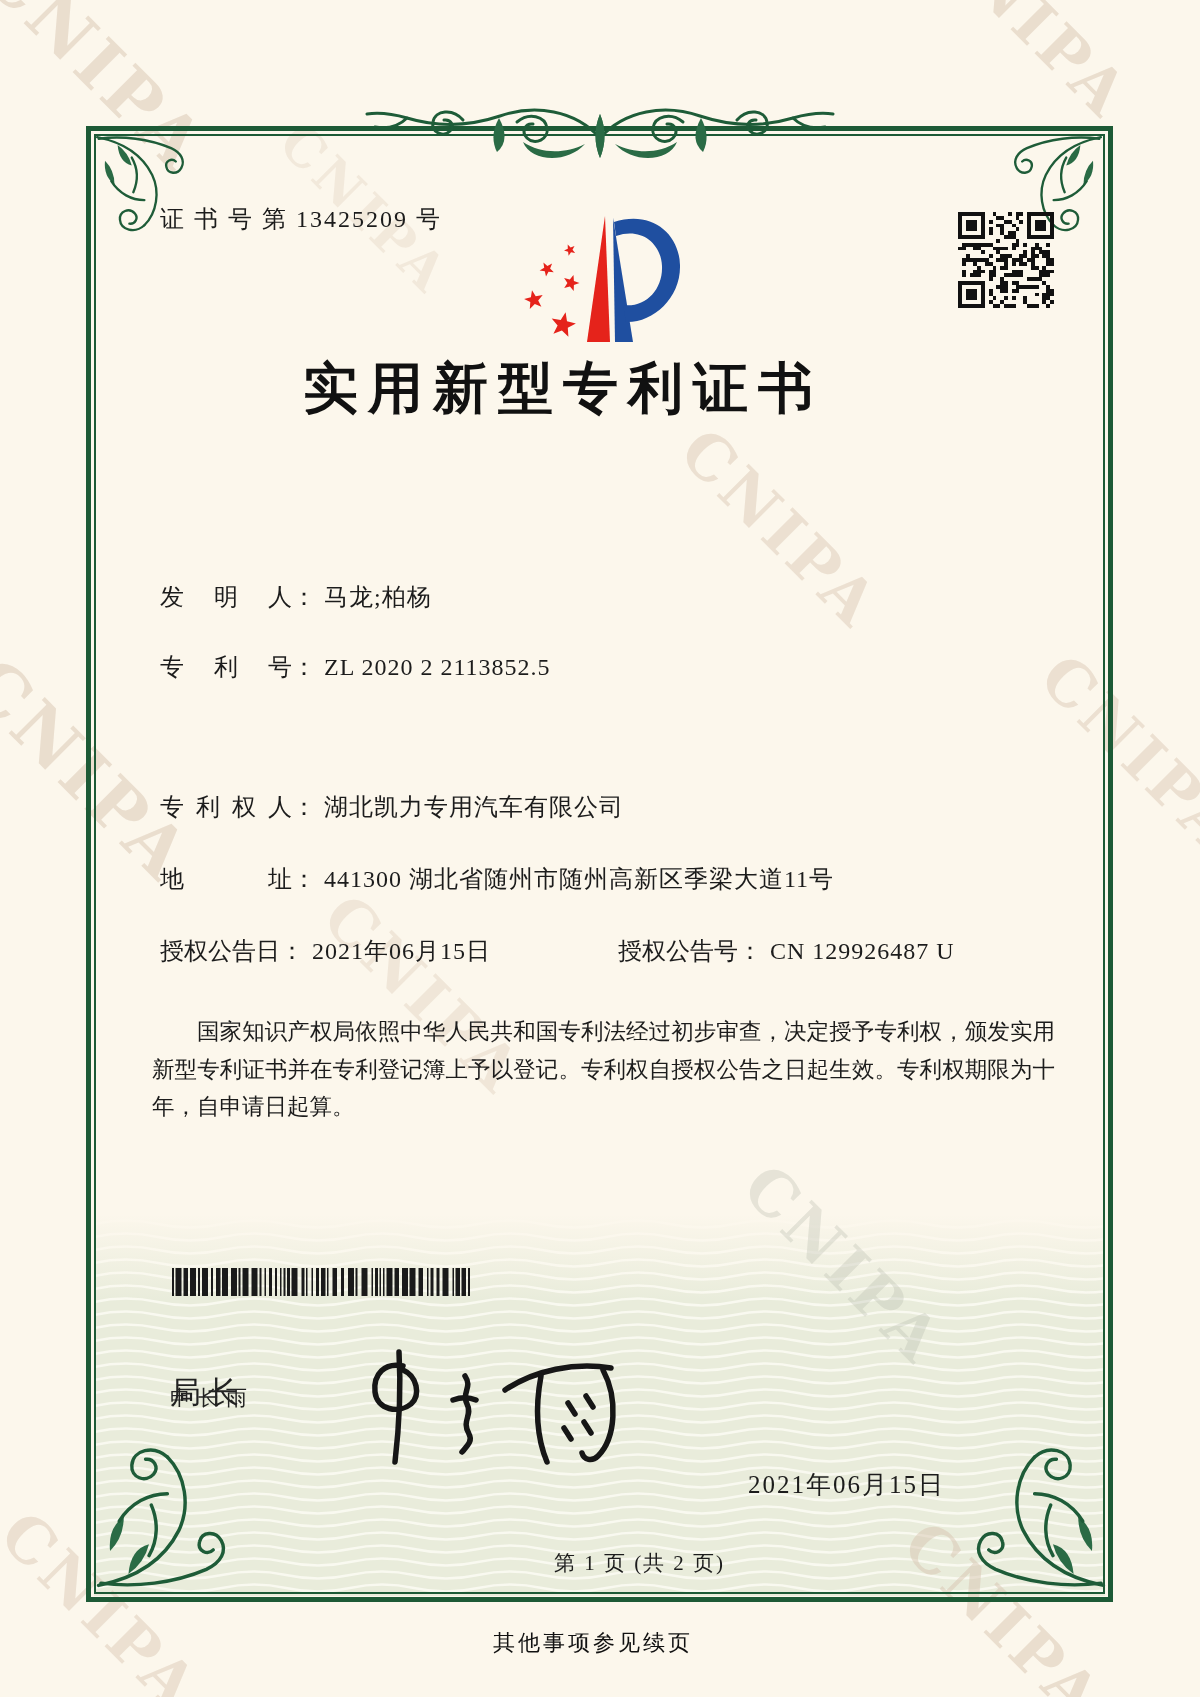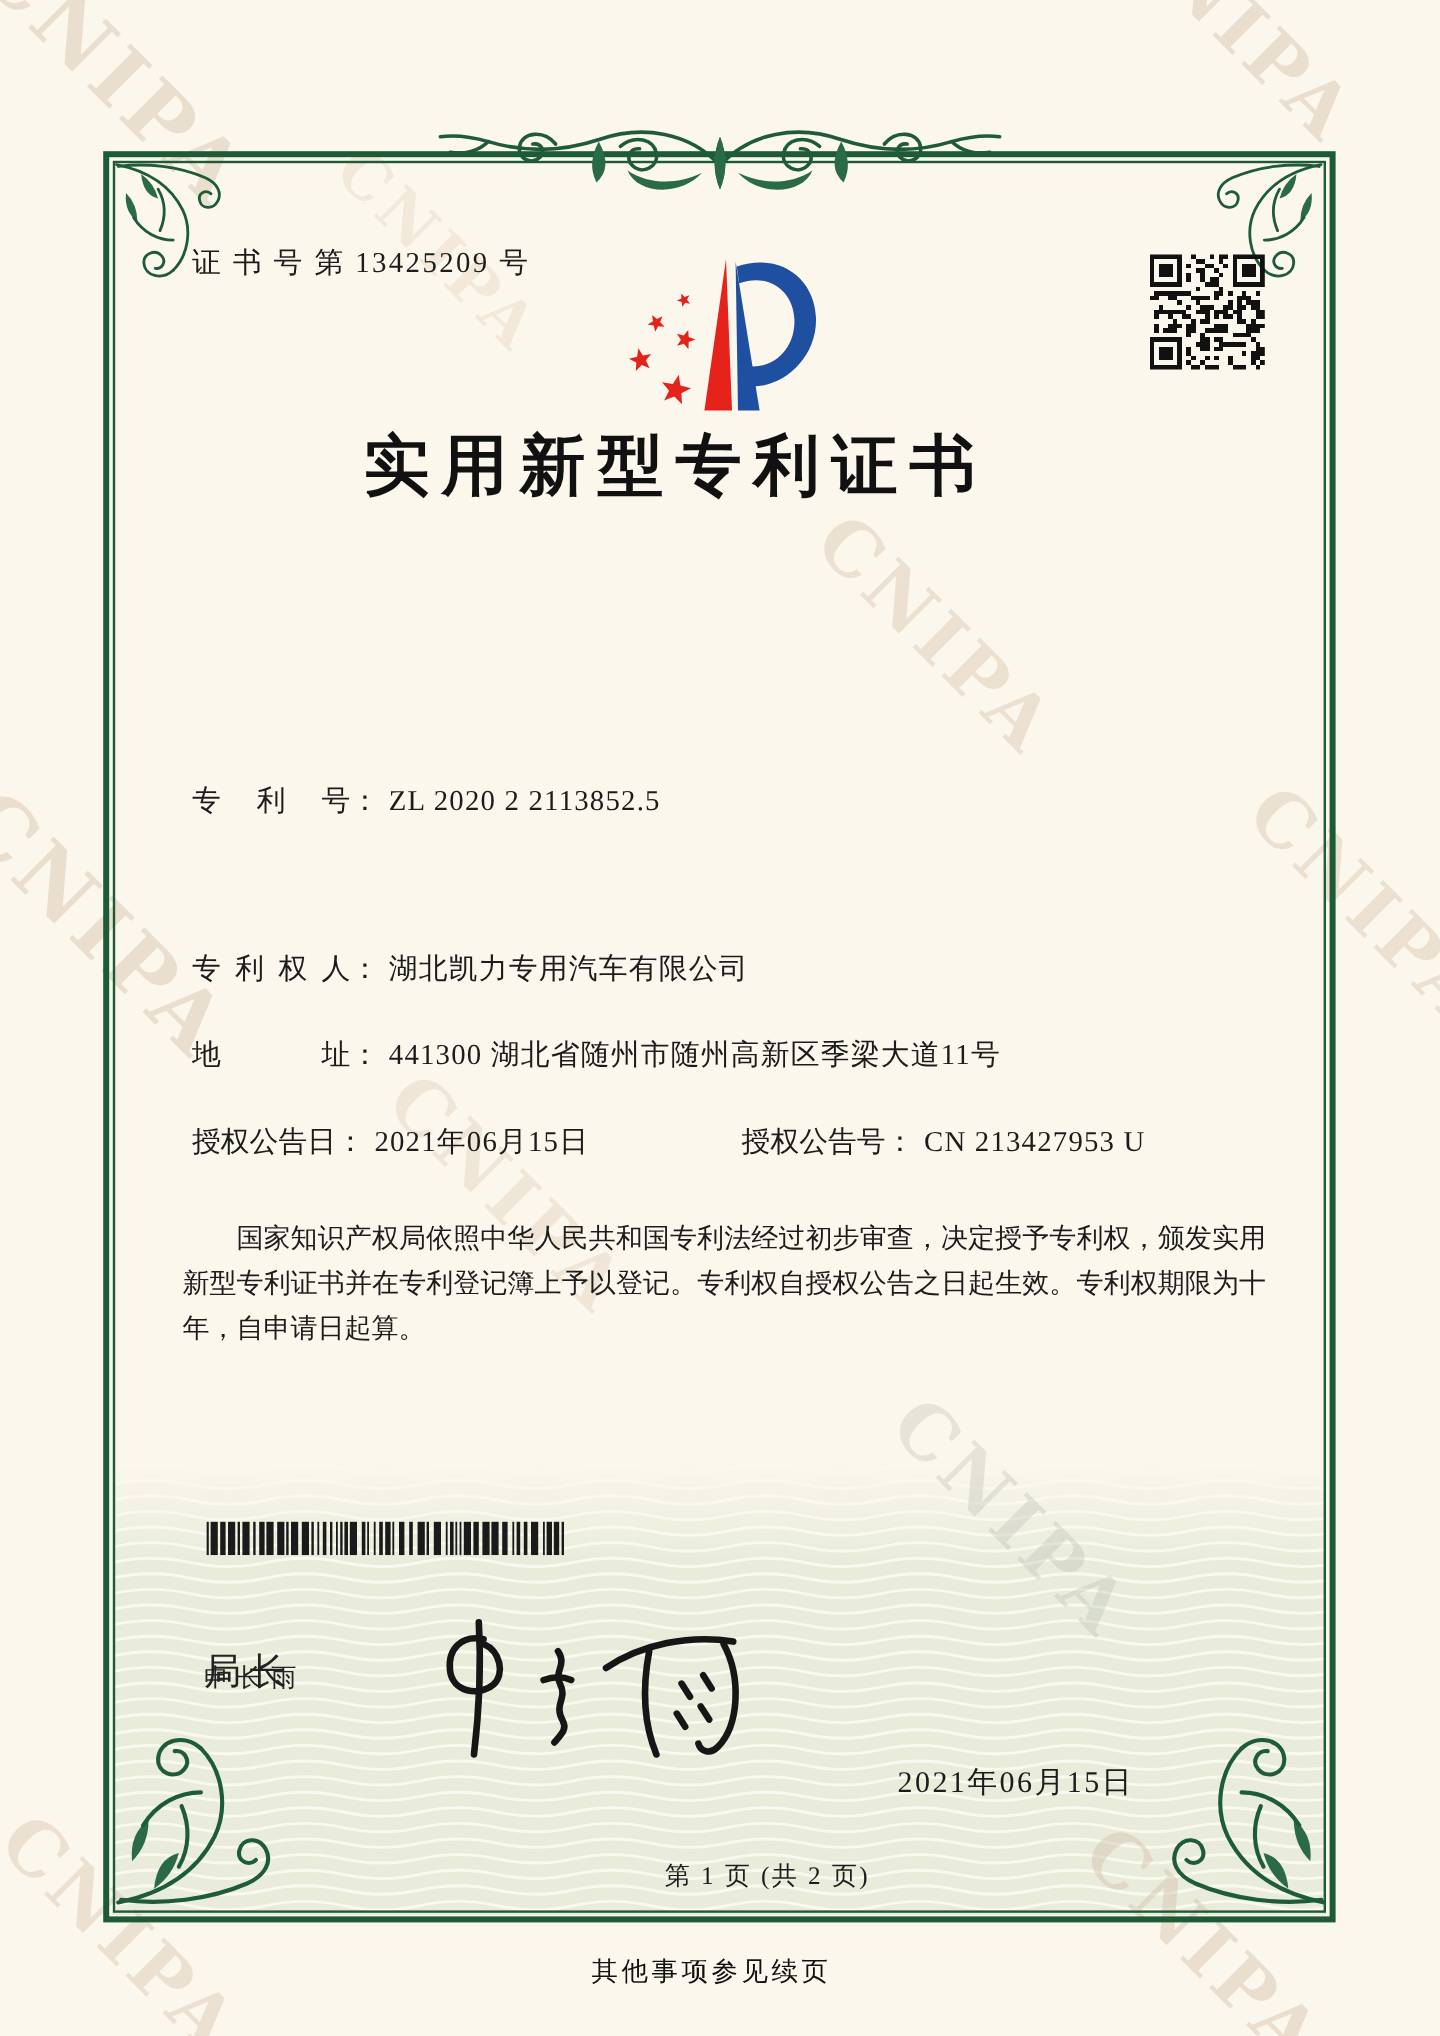--- a/index.html
+++ b/index.html
@@ -342,27 +342,28 @@
         <path d="M0,0h7v7h-7z M1,1h5v5h-5z" fill-rule="evenodd"></path>
         <rect x="2" y="2" width="3" height="3"></rect>
         <path d="M18,0h7v7h-7z M19,1h5v5h-5z" fill-rule="evenodd"></path>
         <rect x="20" y="2" width="3" height="3"></rect>
         <path d="M0,18h7v7h-7z M1,19h5v5h-5z" fill-rule="evenodd"></path>
         <rect x="2" y="20" width="3" height="3"></rect>
       </svg>
 
     <div class="title">实用新型专利证书</div>
 
+    <div class="frow" style="top:581px"><span class="flabel">发　明　人</span><span class="fcolon">：</span><span class="fvalue">马龙;柏杨</span></div>
     <div class="frow" style="top:651px"><span class="flabel">专　利　号</span><span class="fcolon">：</span><span class="fvalue">ZL 2020 2 2113852.5</span></div>
     <div class="frow" style="top:791px"><span class="flabel">专利权人</span><span class="fcolon">：</span><span class="fvalue">湖北凯力专用汽车有限公司</span></div>
     <div class="frow" style="top:863px"><span class="flabel">地　　址</span><span class="fcolon">：</span><span class="fvalue">441300 湖北省随州市随州高新区季梁大道11号</span></div>
 
     <div class="frow" style="top:935px">
       <span>授权公告日</span><span class="fcolon">：</span><span class="fvalue">2021年06月15日</span>
-      <span class="grant-right"><span>授权公告号</span><span class="fcolon">：</span><span class="fvalue">CN 213427953 U</span></span>
+      <span class="grant-right"><span>授权公告号</span><span class="fcolon">：</span><span class="fvalue">CN 129926487 U</span></span>
     </div>
 
     <div class="paras">
       <p>国家知识产权局依照中华人民共和国专利法经过初步审查，决定授予专利权，颁发实用新型专利证书并在专利登记簿上予以登记。专利权自授权公告之日起生效。专利权期限为十年，自申请日起算。</p>
     </div>
 
     <svg id="barcode-svg" class="barcode" width="306" height="28" viewBox="0 0 306 28" fill="#1a1a1a">
         <rect x="0" y="0" width="2" height="28"></rect>
         <rect x="3.5" y="0" width="6" height="28"></rect>
         <rect x="11.5" y="0" width="4.5" height="28"></rect>

